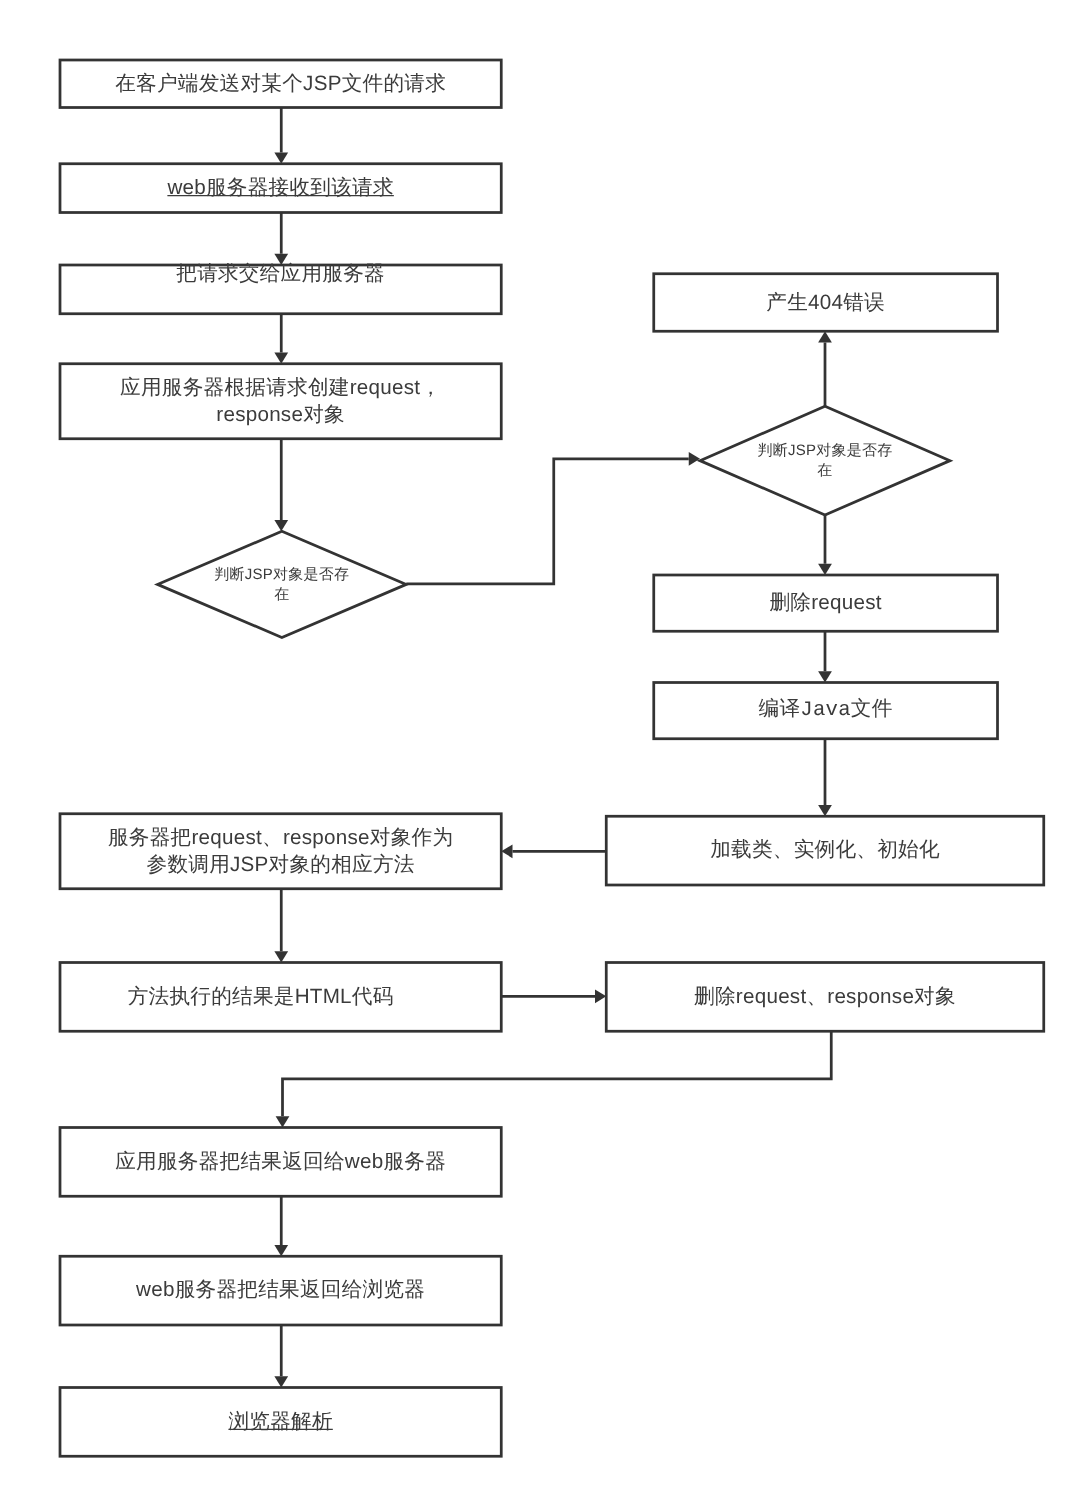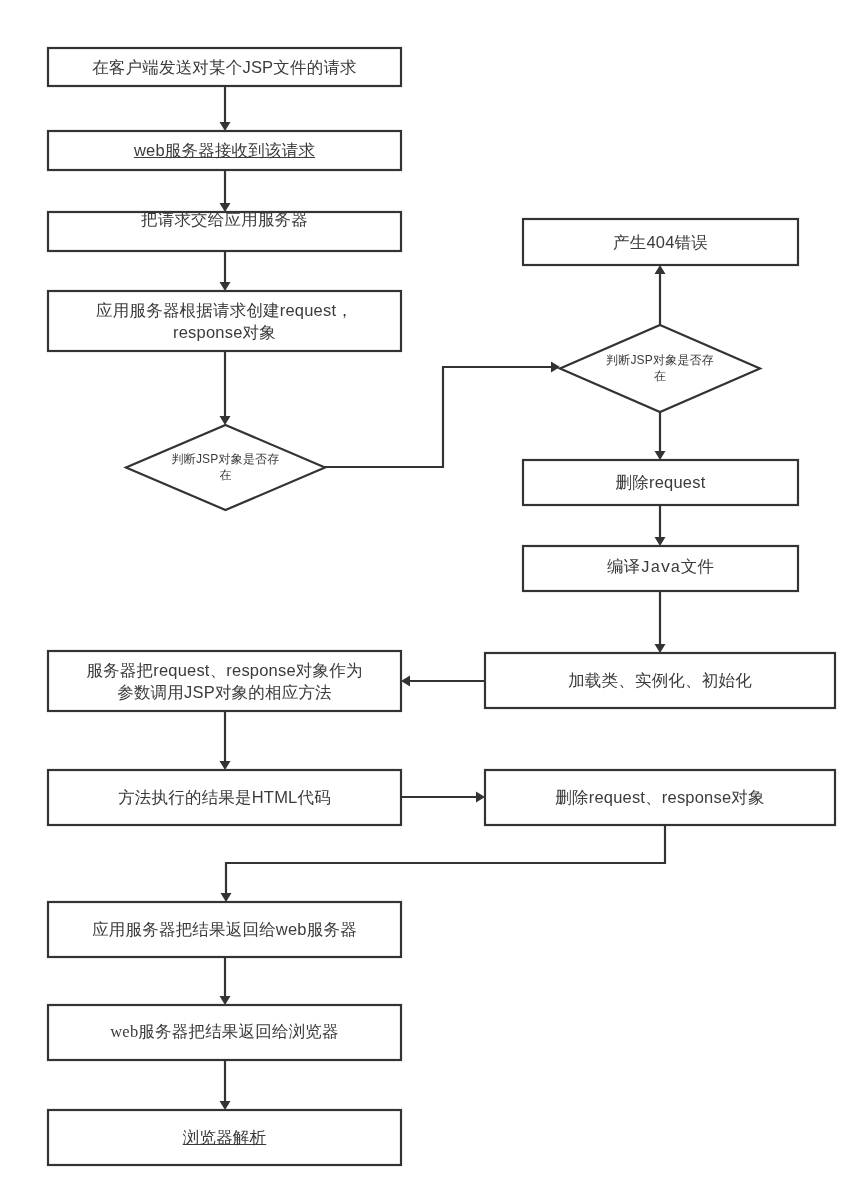--- a/index.html
+++ b/index.html
@@ -159,19 +159,19 @@
       <div class="node-label diamond-label" style="left: 104px; top: 425px; width: 243px; height: 85px;">判断JSP对象是否存
 在</div>
       <div class="node-label diamond-label" style="left: 538px; top: 325px; width: 244px; height: 87px;">判断JSP对象是否存
 在</div>
       <div class="node-label" style="left: 529px; top: 219px; width: 263px; height: 46px;">产生404错误</div>
       <div class="node-label" style="left: 529px; top: 460px; width: 263px; height: 45px;">删除request</div>
       <div class="node-label" style="left: 529px; top: 546px; width: 263px; height: 45px; font-family: Liberation Mono, monospace;">编译Java文件</div>
       <div class="node-label" style="left: 491px; top: 653px; width: 338px; height: 55px;">加载类、实例化、初始化</div>
       <div class="node-label" style="left: 54px; top: 651px; width: 341px; height: 60px;">服务器把request、response对象作为
 参数调用JSP对象的相应方法</div>
-      <div class="node-label" style="left: 54px; top: 770px; width: 341px; height: 55px;">方法执行的结果是HTML代码</div>
+      <div class="node-label" style="left: 38px; top: 770px; width: 341px; height: 55px;">方法执行的结果是HTML代码</div>
       <div class="node-label" style="left: 491px; top: 770px; width: 338px; height: 55px;">删除request、response对象</div>
       <div class="node-label" style="left: 54px; top: 902px; width: 341px; height: 55px;">应用服务器把结果返回给web服务器</div>
-      <div class="node-label" style="left: 54px; top: 1005px; width: 341px; height: 55px; font-family: Liberation Serif, serif;">web服务器把结果返回给浏览器</div>
+      <div class="node-label" style="left: 54px; top: 1005px; width: 341px; height: 55px;">web服务器把结果返回给浏览器</div>
       <div class="node-label" style="left: 54px; top: 1110px; width: 341px; height: 55px; text-decoration: underline;">浏览器解析</div>
     </div>
 </div>
 
 </body></html>

